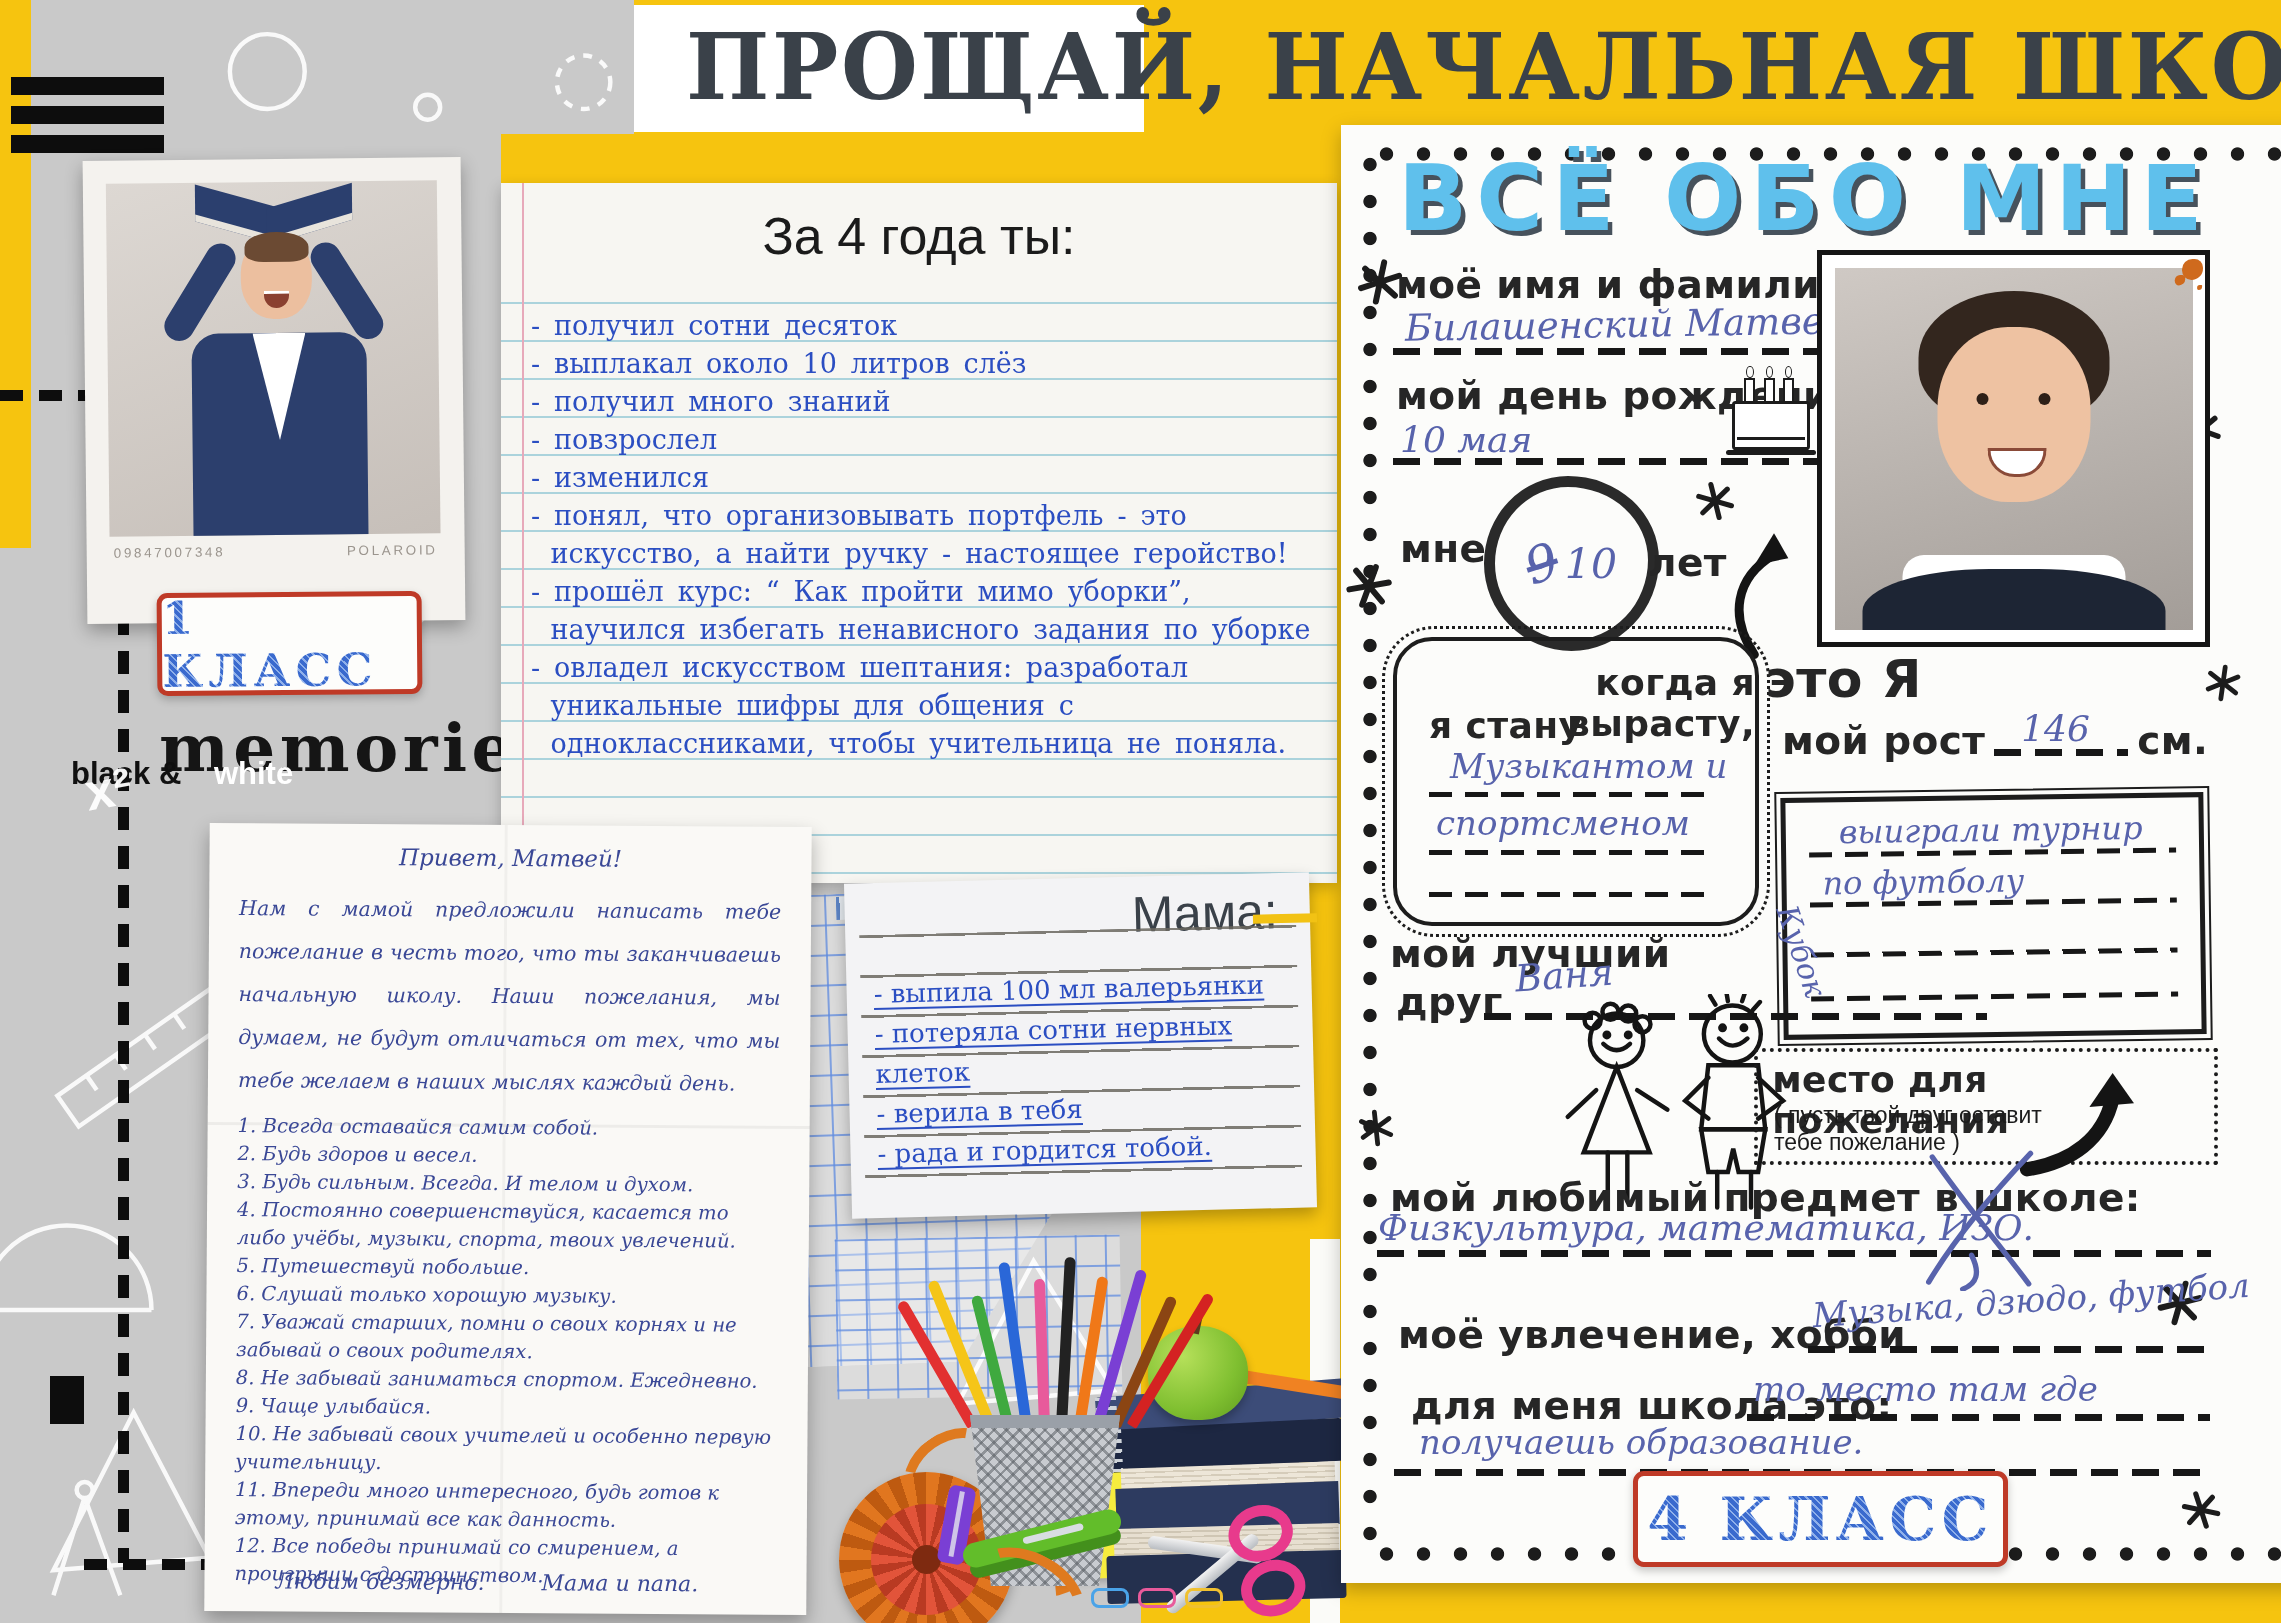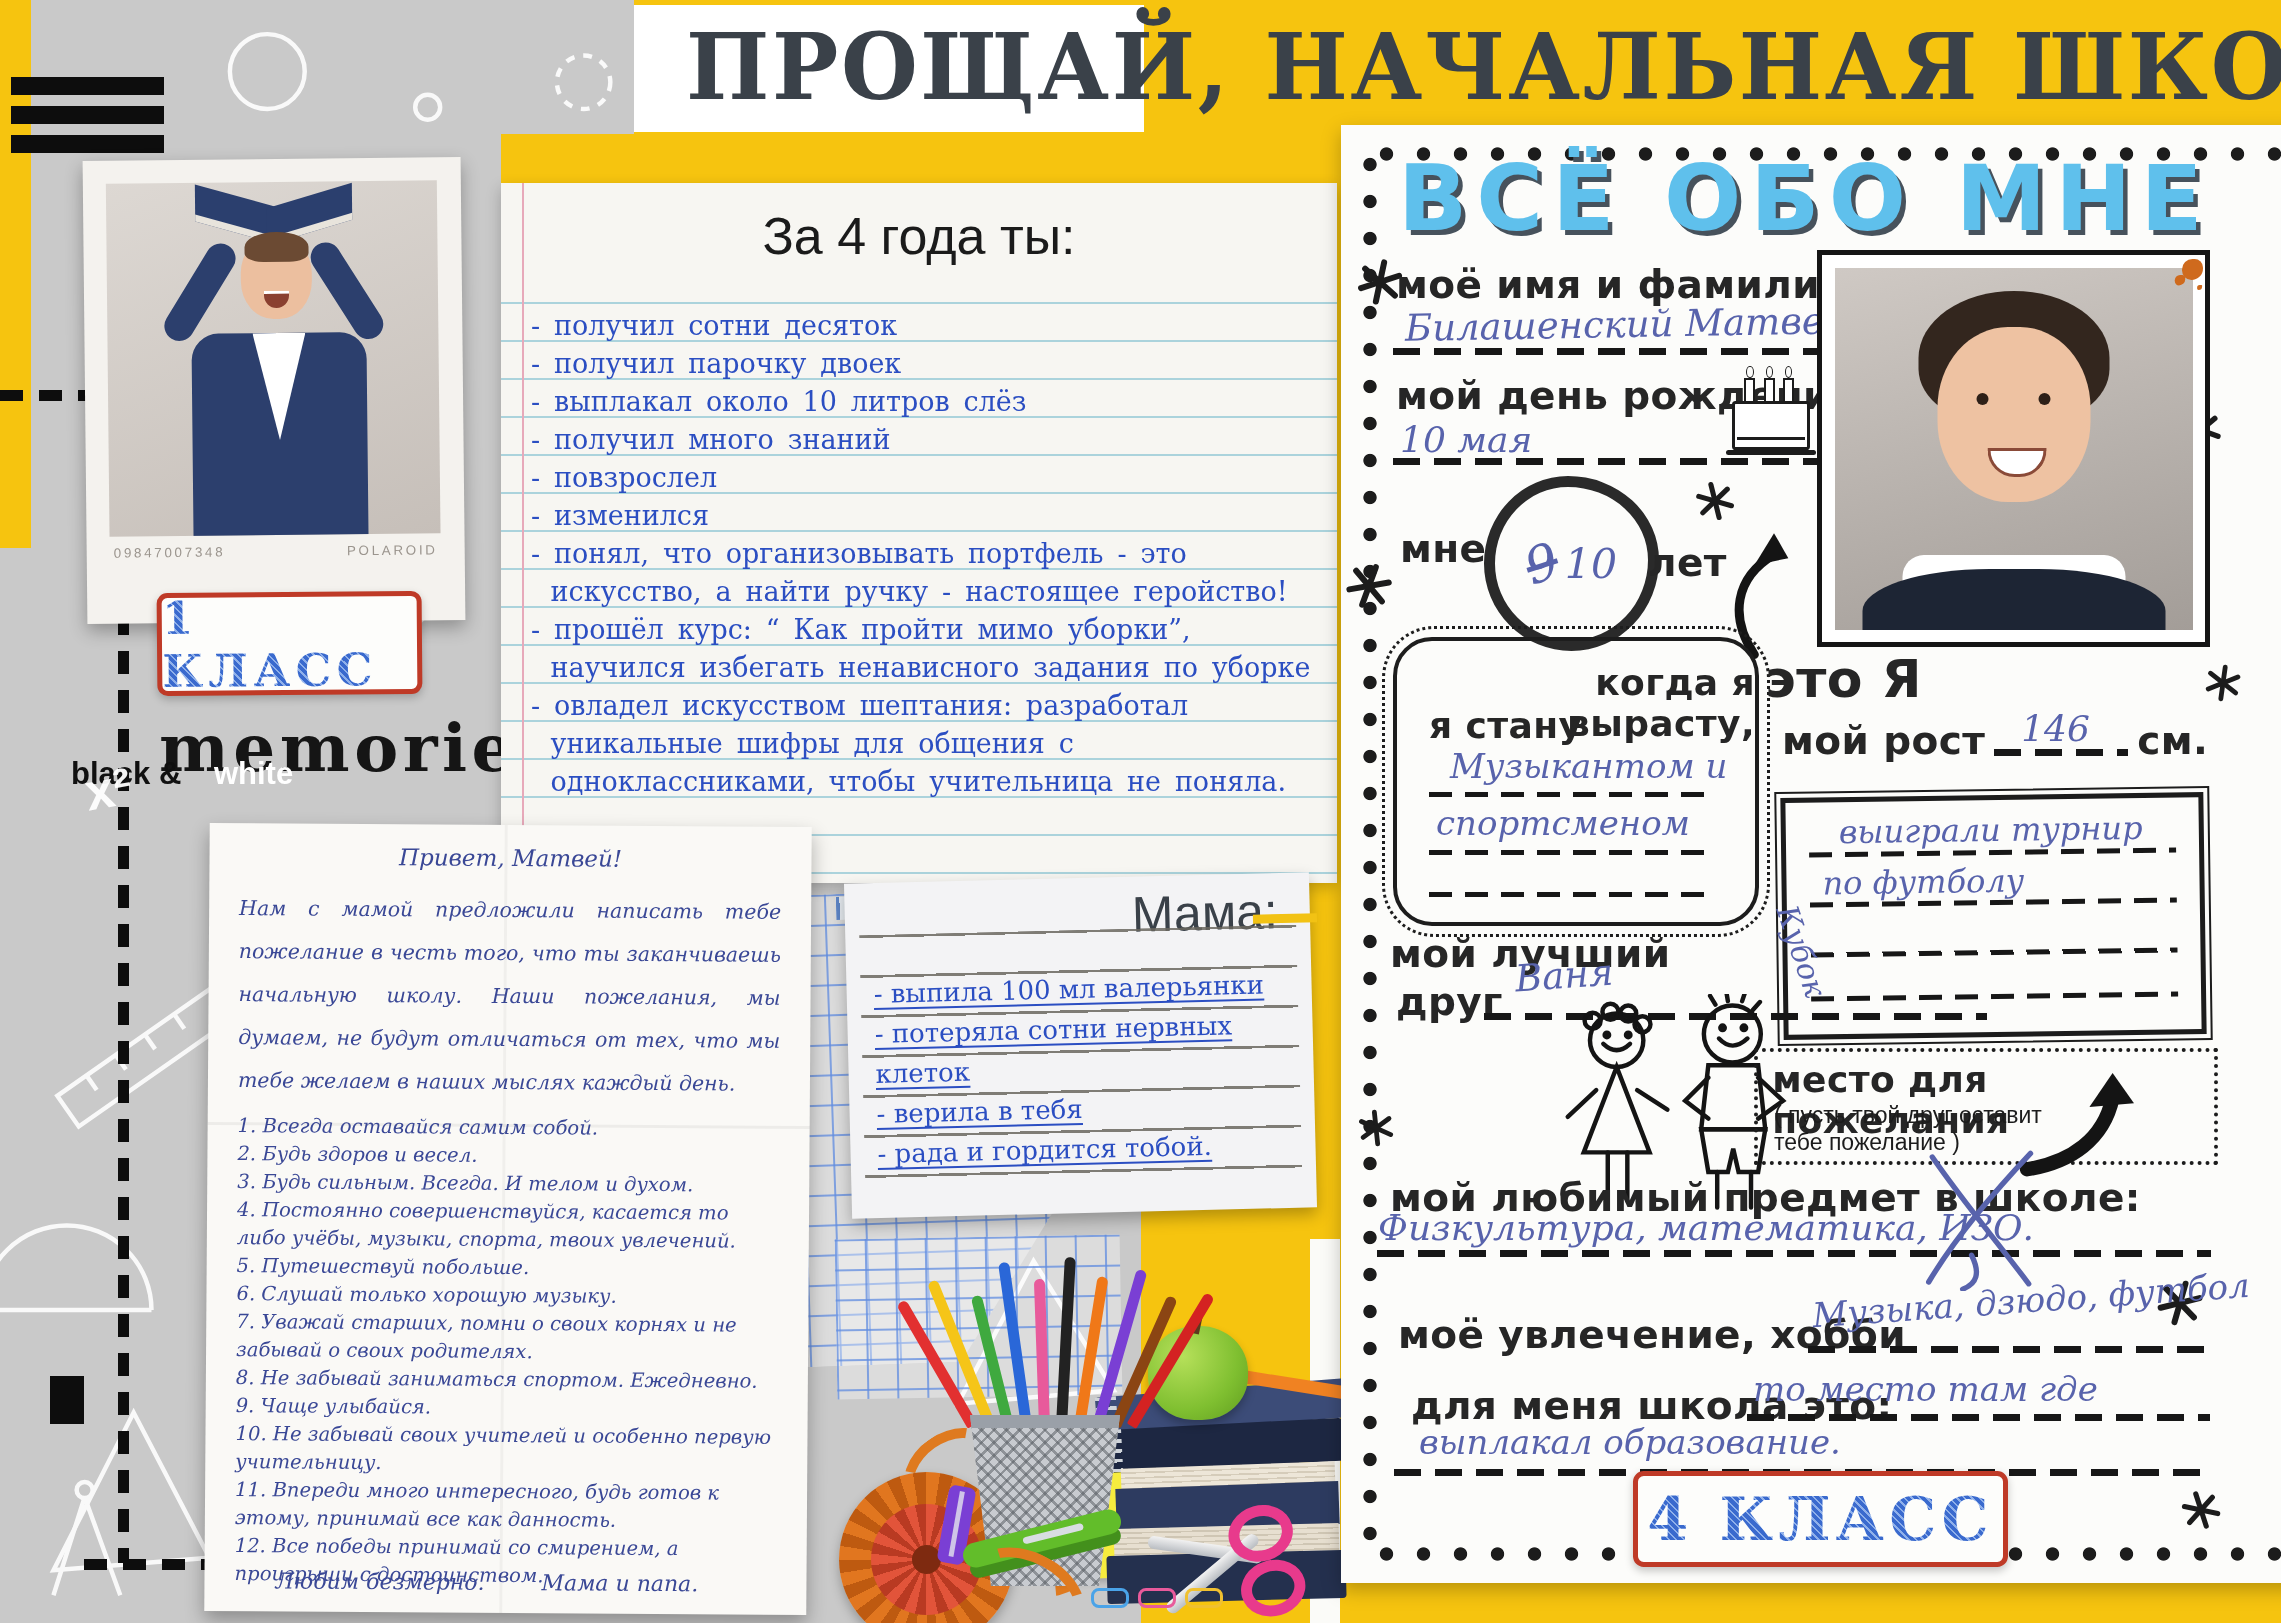--- a/index.html
+++ b/index.html
@@ -292,21 +292,20 @@
     <span>black &amp; </span><span class="w">white</span>
   </div>
   <span class="ab x2">x²</span>
 
   <div class="ab notepaper">
     <div class="rules"></div>
     <div class="mline"></div>
     <div class="note-heading">За 4 года ты:</div>
     <div class="note-list">
       <div>- получил сотни десяток</div>
-      <div>- получил парочку двоек</div>
       <div>- выплакал около 10 литров слёз</div>
       <div>- получил много знаний</div>
       <div>- повзрослел</div>
       <div>- изменился</div>
       <div>- понял, что организовывать портфель - это искусство, а найти ручку - настоящее геройство!</div>
       <div>- прошёл курс: “ Как пройти мимо уборки”, научился избегать ненависного задания по уборке</div>
       <div>- овладел искусством шептания: разработал уникальные шифры для общения с одноклассниками, чтобы учительница не поняла.</div>
     </div>
   </div>
 
@@ -525,21 +524,21 @@
       </g>
     </svg>
 
     <div class="ab plabel f-hobby-label">моё увлечение, хобби</div>
     <div class="ab hand f-hobby-value">Музыка, дзюдо, футбол</div>
     <div class="ab wline f-hobby-line"></div>
 
     <div class="ab plabel f-school-label">для меня школа это:</div>
     <div class="ab hand f-school-v1">то место там где</div>
     <div class="ab wline f-school-line1"></div>
-    <div class="ab hand f-school-v2">выплакал образование.</div>
+    <div class="ab hand f-school-v2">получаешь образование.</div>
     <div class="ab wline f-school-line2"></div>
 
     <div class="ab badge badge4">
       <span class="badge-text">4 КЛАСС</span>
     </div>
   </div>
 
 </div>
 
 

